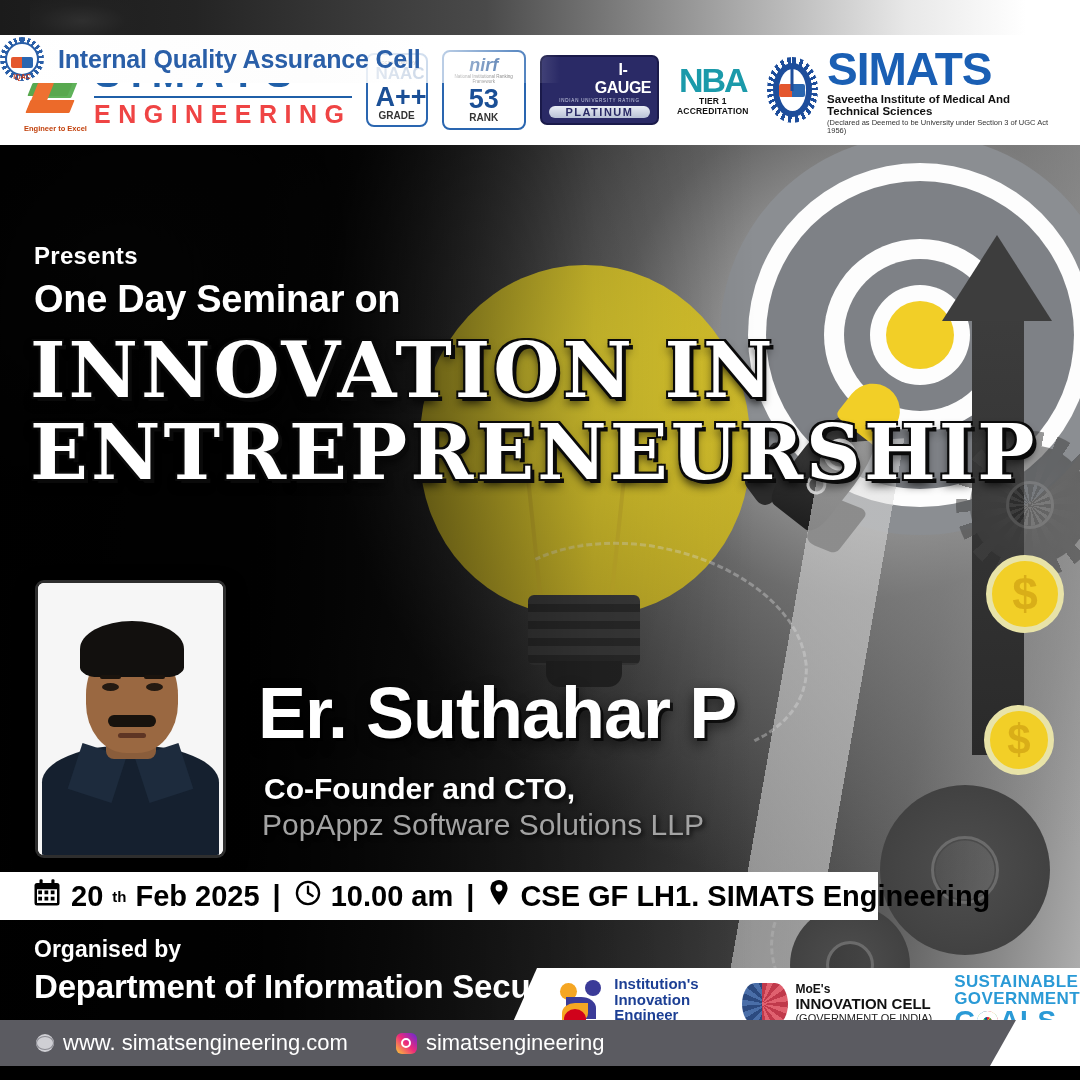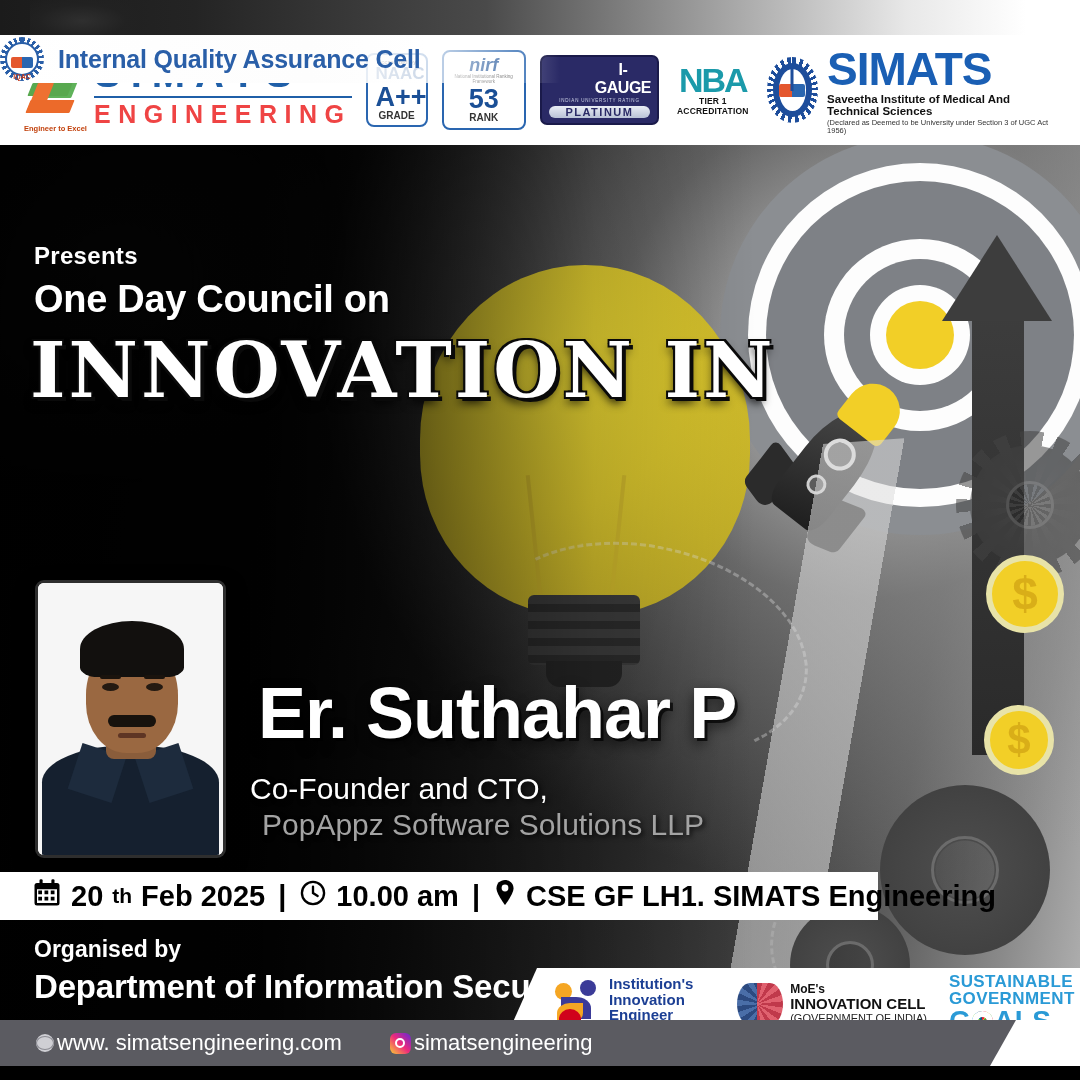--- a/index.html
+++ b/index.html
@@ -223,44 +223,44 @@
   .rp-label {
     position:absolute; left:262px; top:608px;
     font-family:"DejaVu Serif", serif; font-style:italic; font-size:44px; color:#fff;
     letter-spacing:2px; text-shadow:1px 2px 6px rgba(0,0,0,.8);
   }
   .speaker-name {
     position:absolute; left:258px; top:672px;
     font-size:72px; font-weight:bold; color:#fff; letter-spacing:-1px;
     text-shadow:3px 3px 0 rgba(0,0,0,.7), 0 6px 14px rgba(0,0,0,.7);
   }
-  .role1 { position:absolute; left:250px; top:772px; font-size:30px; color:#fff; font-weight:400;
+  .role1 { position:absolute; left:264px; top:772px; font-size:30px; color:#fff; font-weight:700;
            text-shadow:2px 2px 5px rgba(0,0,0,.85); }
   .role2 { position:absolute; left:262px; top:808px; font-size:30px; color:#a3a3a3; font-weight:500;
            text-shadow:2px 2px 5px rgba(0,0,0,.85); }
 
   
   .infobar {
     position:absolute; left:0; top:872px; width:878px; height:48px;
     background:#fff; display:flex; align-items:center; padding-left:32px; gap:9px;
     font-size:29px; font-weight:bold; color:#000; white-space:nowrap;
   }
   .infobar .sep { font-weight:bold; padding:0 4px; }
-  .infobar sup { font-size:21px; vertical-align:super; }
+  .infobar sup { font-size:15px; vertical-align:super; }
   .ic { display:inline-block; vertical-align:-3px; }
 
   
   .org-label { position:absolute; left:34px; top:936px; font-size:23px; font-weight:bold; color:#fff; }
   .org-dept  { position:absolute; left:34px; top:968px; font-size:33px; font-weight:bold; color:#fff; letter-spacing:-.2px; }
 
   
   .footer-panel {
     position:absolute; left:505px; top:968px; width:575px; height:72px; background:#fff;
     clip-path:polygon(32px 0, 575px 0, 575px 72px, 0 72px);
-    display:flex; align-items:center; gap:22px; padding-left:48px;
+    display:flex; align-items:center; gap:22px; padding-left:48px;justify-content:flex-end;
   }
   .iic { display:flex; align-items:center; gap:8px; }
   .iic-mark { width:48px; height:50px; position:relative; }
   .iic-mark .d1 { position:absolute; left:2px; top:4px;  width:17px; height:17px; border-radius:50%; background:#f5a623; }
   .iic-mark .d2 { position:absolute; left:27px; top:1px; width:16px; height:16px; border-radius:50%; background:#3b3b98; }
   .iic-mark .s1 { position:absolute; left:8px;  top:18px; width:30px; height:22px; border-radius:0 50% 0 50%; background:#3b3b98; }
   .iic-mark .s2 { position:absolute; left:4px;  top:24px; width:26px; height:20px; border-radius:50% 0 50% 0; background:#f5a623; }
   .iic-mark .s3 { position:absolute; left:6px;  top:30px; width:22px; height:20px; border-radius:50% 50% 0 0; background:#d0021b; }
   .iic-text { line-height:1.04; }
   .iic-text .t { font-size:15px; font-weight:bold; color:#1c3f94; }
@@ -288,21 +288,21 @@
     box-shadow:inset 0 0 0 6px #fff; }
 
   
   .social {
     position:absolute; left:0; top:1020px; width:1080px; height:46px; background:#5b5b61;
     display:flex; align-items:center; gap:48px; padding-left:36px;
     font-size:22px; color:#fff;
   }
   .social .cut { position:absolute; right:0; top:0; width:90px; height:46px; background:#fff;
     clip-path:polygon(26px 0, 90px 0, 90px 46px, 0 46px); }
-  .social .item { display:flex; align-items:center; gap:3px; z-index:2; }
+  .social .item { display:flex; align-items:center; gap:9px; z-index:2; }
   .globe { width:18px; height:18px; border-radius:50%; background:#cfcfd4; position:relative; flex:none; }
   .globe::after { content:""; position:absolute; inset:2px 0; border:1px solid #8b8b92; border-radius:50%; }
   .insta { width:21px; height:21px; border-radius:6px; flex:none;
     background:linear-gradient(45deg,#f9ce34,#ee2a7b,#6228d7);
     display:flex; align-items:center; justify-content:center; }
   .insta i { width:10px; height:10px; border:2px solid #fff; border-radius:50%; display:block; }
   .botbar { position:absolute; left:0; top:1066px; width:1080px; height:14px; background:#000; }
 </style>
 </head>
 <body>
@@ -435,23 +435,24 @@
       <span class="g"></span>
         <span class="c">
           <span class="bk"></span>
         </span>
       <span class="tx">IQAC</span>
     </div>
     <div class="iqac-title">Internal Quality Assurance Cell</div>
   </div>
 
   <div class="presents">Presents</div>
-  <div class="subtitle">One Day Council on</div>
+  <div class="subtitle">One Day Seminar on</div>
   <div class="maintitle">
     <span class="l1">INNOVATION IN</span>
+    <span class="l2">ENTREPRENEURSHIP</span>
   </div>
 
   <div class="photo">
     <span class="bgw"></span>
       <span class="shirt"></span>
     <span class="collarL"></span>
       <span class="collarR"></span>
     <span class="neck"></span>
       <span class="face"></span>
       <span class="hair"></span>

